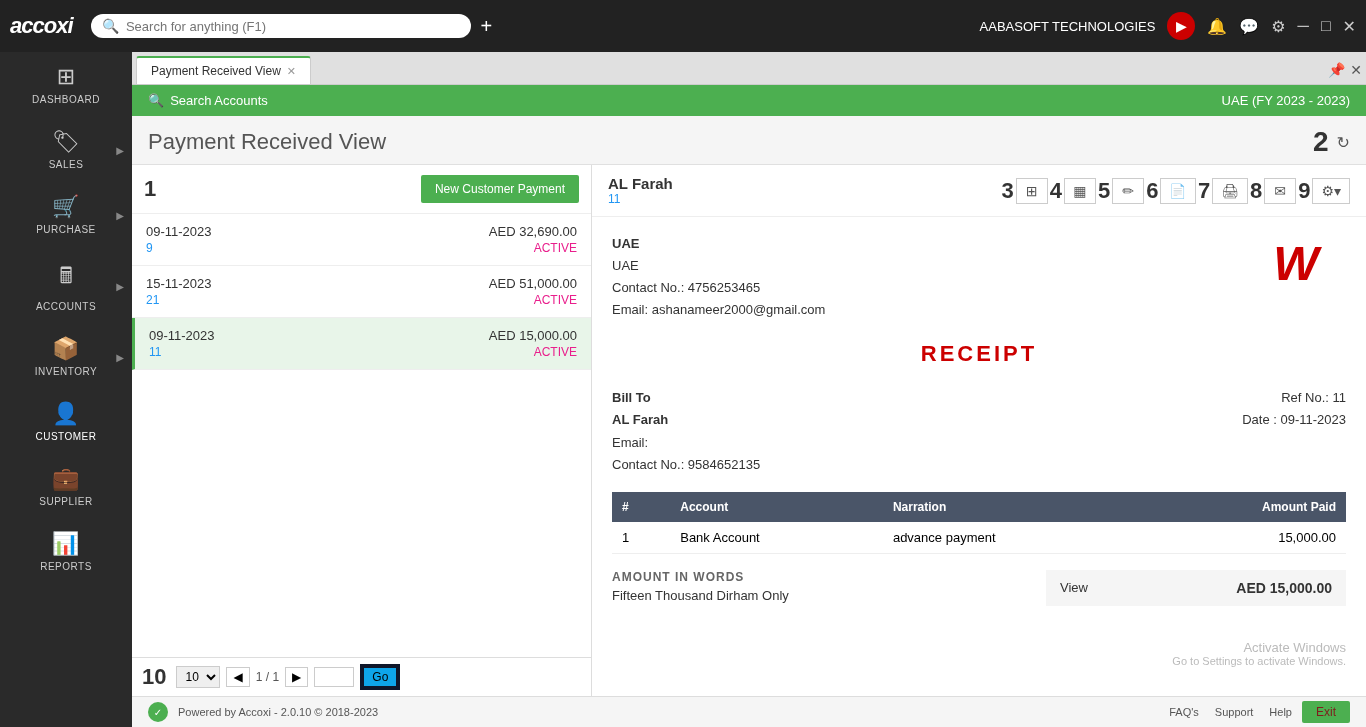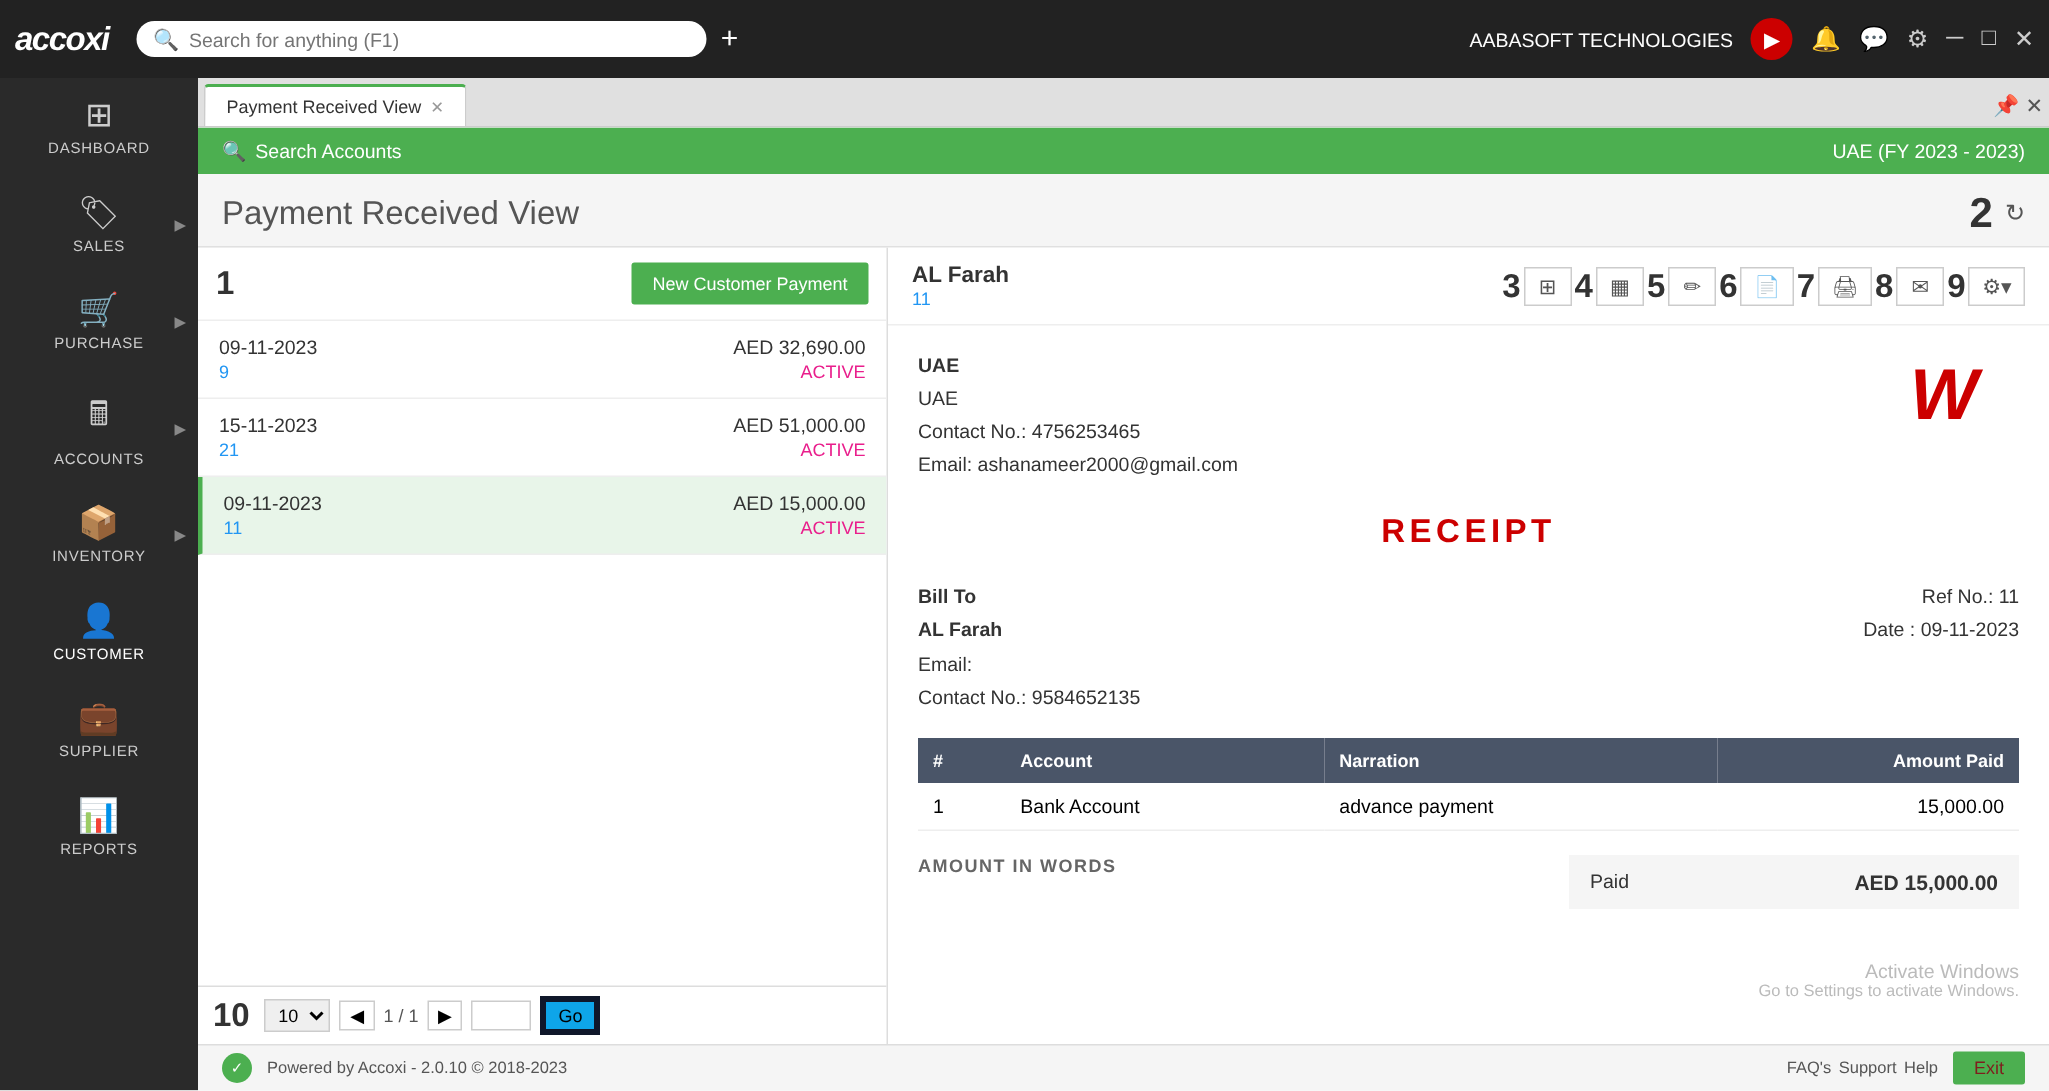--- a/index.html
+++ b/index.html
@@ -118,21 +118,21 @@
     .amount-total-right { background: #f5f5f5; padding: 10px 14px; display: flex; justify-content: space-between; align-items: center; min-width: 300px; }
     .total-label { font-size: 13px; color: #333; }
     .total-value { font-size: 14px; font-weight: bold; color: #333; }
 
     
     .windows-activation { position: absolute; bottom: 60px; right: 20px; color: #999; font-size: 12px; text-align: right; }
 
     
     .bottom-footer { background: #f5f5f5; border-top: 1px solid #ddd; padding: 4px 16px; display: flex; align-items: center; gap: 10px; flex-shrink: 0; font-size: 11px; color: #555; }
     .footer-logo-icon { width: 20px; height: 20px; background: #4CAF50; border-radius: 50%; display: flex; align-items: center; justify-content: center; color: #fff; font-size: 10px; }
-    .footer-links { margin-left: auto; display: flex; gap: 5px; }
+    .footer-links { margin-left: auto; display: flex; gap: 16px; }
     .footer-link { color: #555; text-decoration: none; font-size: 11px; }
     .exit-btn { background: #4CAF50; color: #7f1d1d; border: none; padding: 4px 14px; cursor: pointer; font-size: 12px; border-radius: 2px; }
   </style>
 </head>
 <body>
 
 <div class="top-bar">
   <span class="logo">accoxi</span>
   <div class="search-bar">
     <span class="search-icon-top">🔍</span>
@@ -351,23 +351,24 @@
                   <td>Bank Account</td>
                   <td>advance payment</td>
                   <td>15,000.00</td>
                 </tr>
               </tbody>
             </table>
 
             <div class="amount-words-section">
               <div class="amount-words-left">
                 <div class="amount-words-label">AMOUNT IN WORDS</div>
+                <div class="amount-words-value">Fifteen Thousand Dirham Only</div>
               </div>
               <div class="amount-total-right">
-                <span class="total-label">Paid</span>
+                <span class="total-label">View</span>
                 <span class="total-value">AED 15,000.00</span>
               </div>
             </div>
 
             <div class="windows-activation">
               <div style="color:#bbb;font-size:13px;">Activate Windows</div>
               <div style="color:#bbb;font-size:11px;">Go to Settings to activate Windows.</div>
             </div>
           </div>
         </div>

